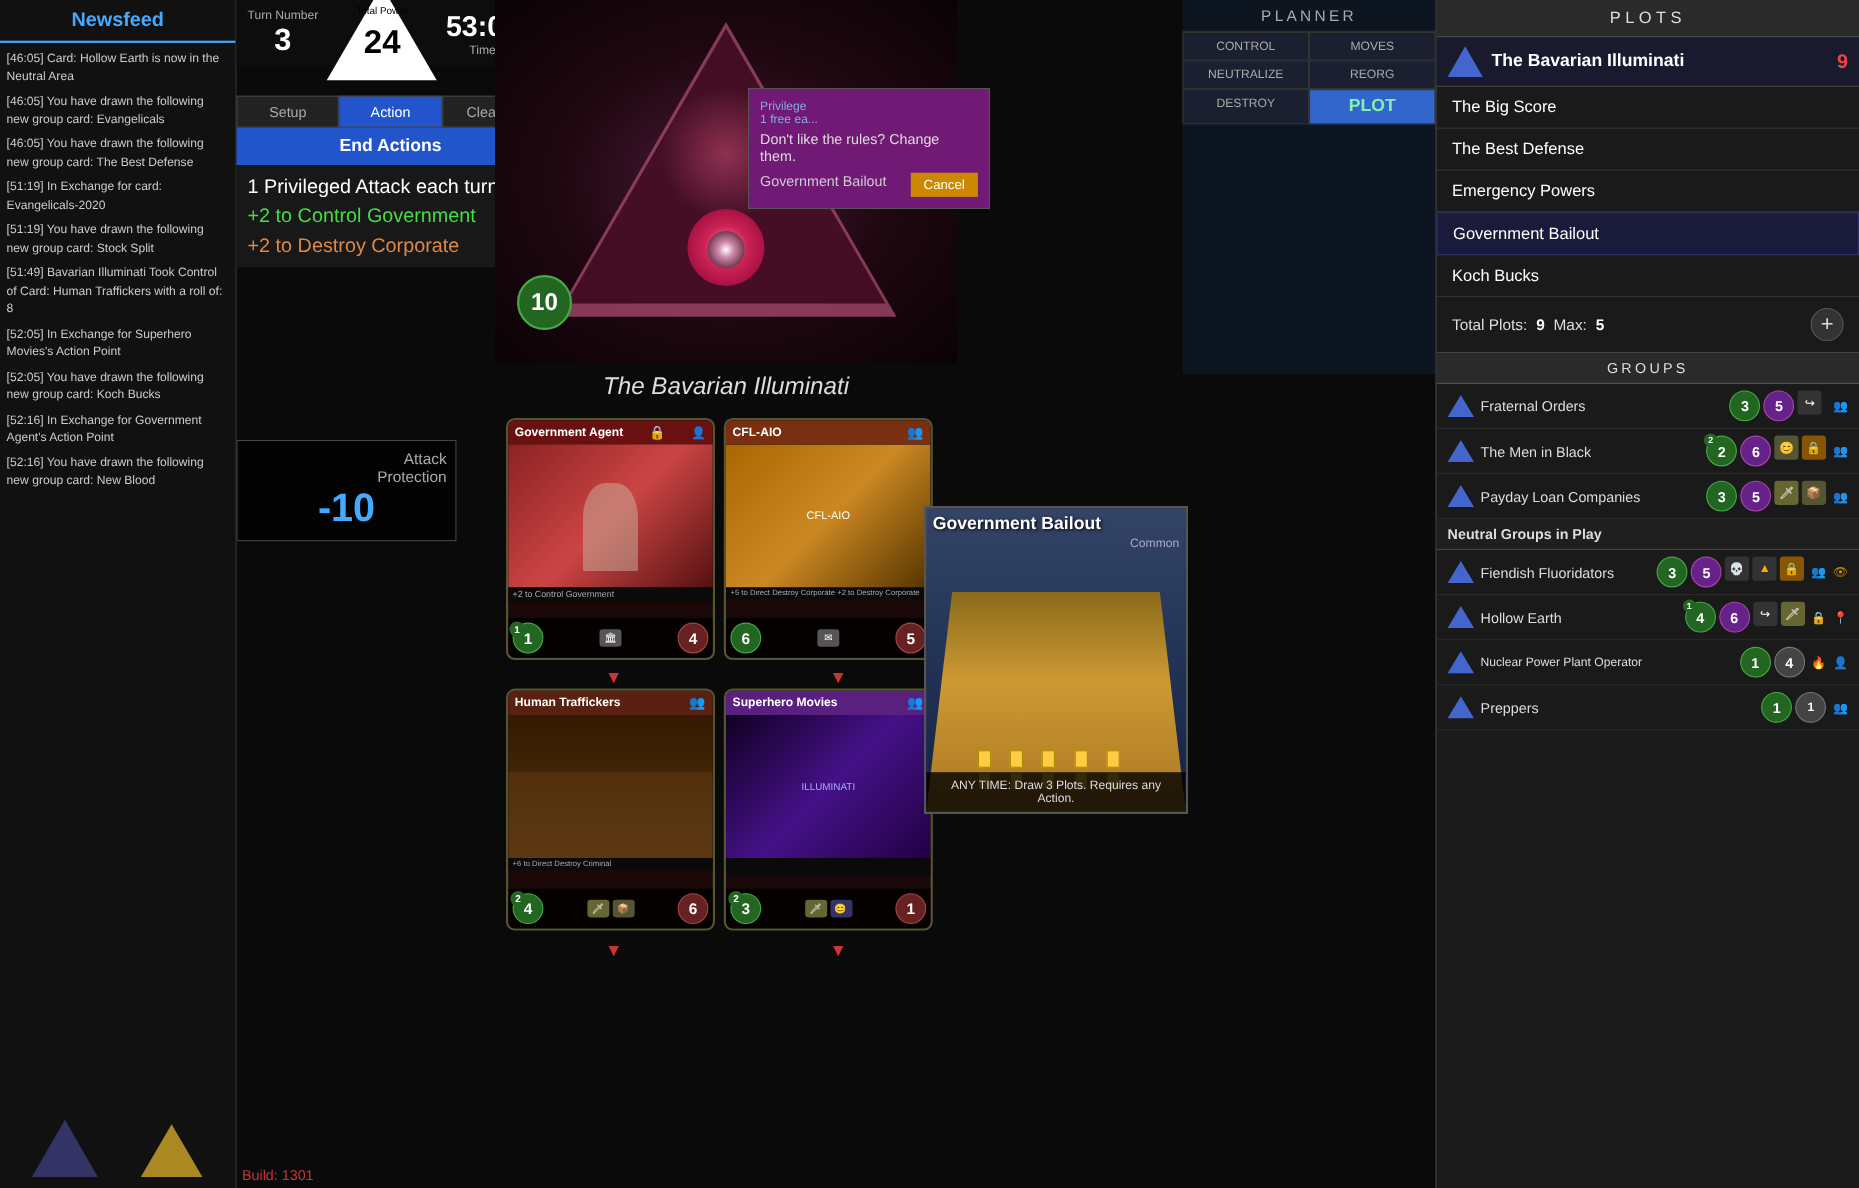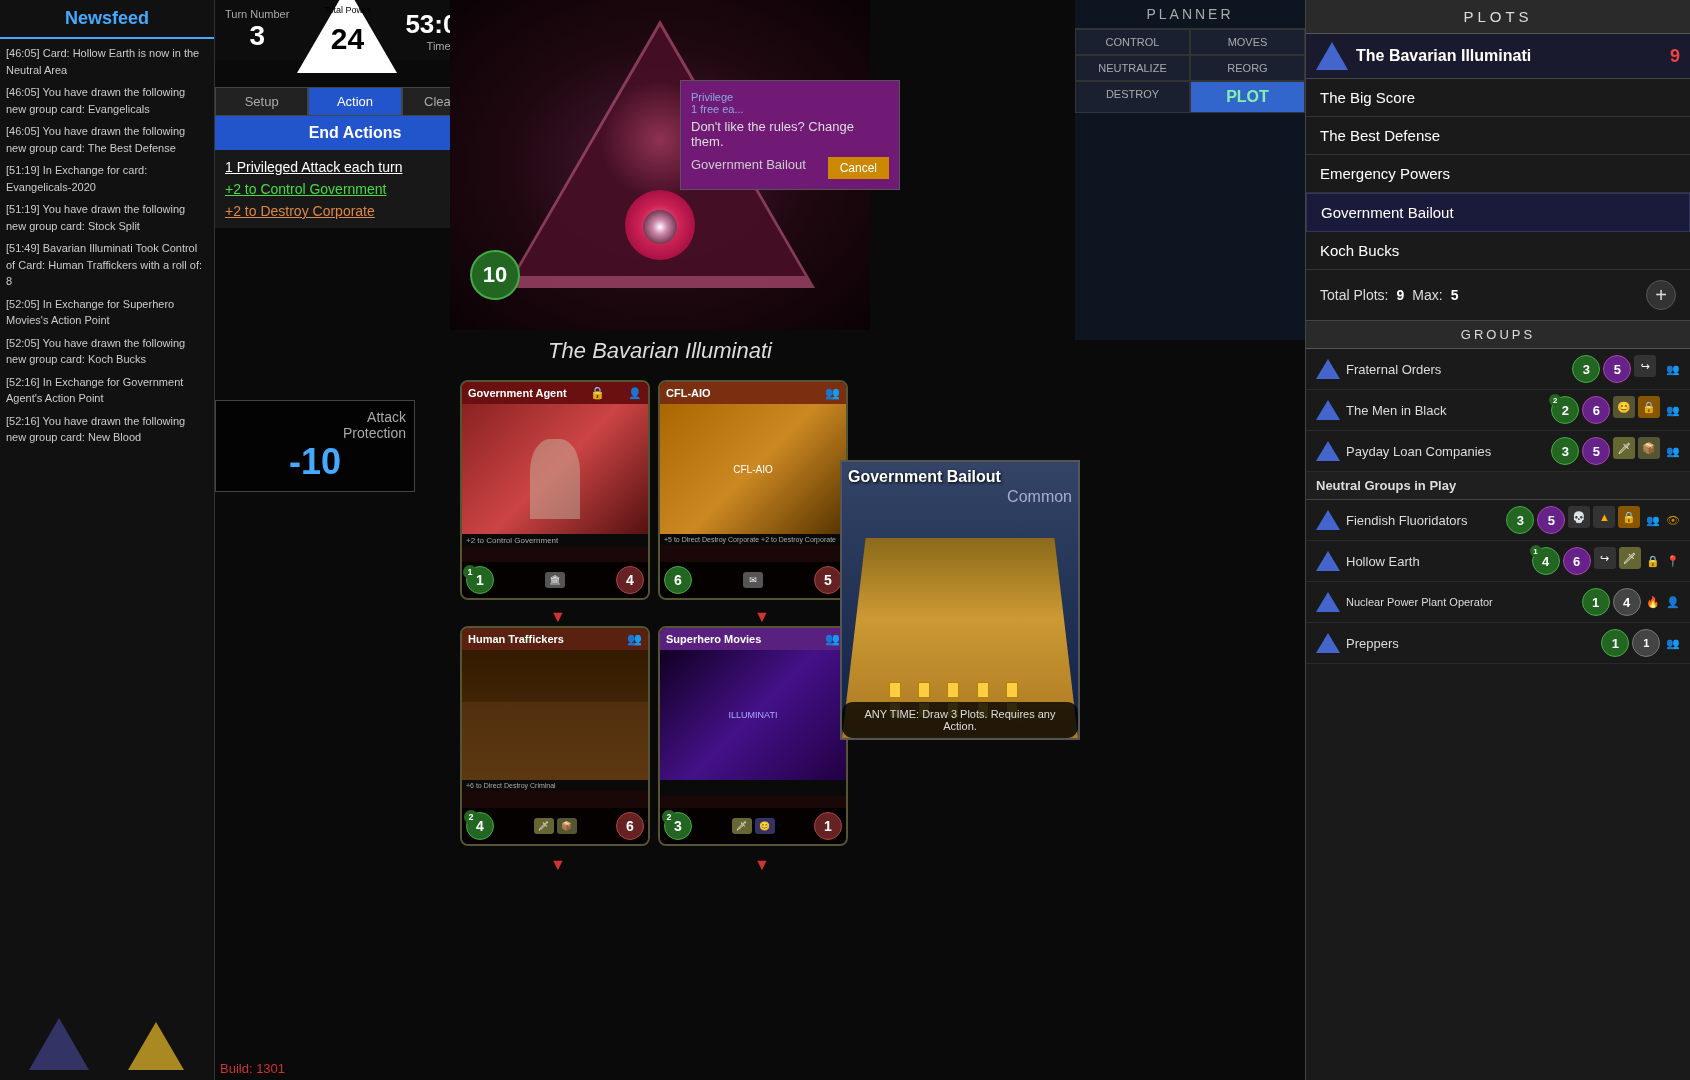--- a/index.html
+++ b/index.html
@@ -224,23 +224,22 @@
       text-align: center;
       cursor: pointer;
       border: none;
       width: 100%;
     }
     .action-list {
       padding: 6px 10px;
       background: #181818;
     }
     .action-item {
-      font-size: 14px;
+      font-size: 18px;
       padding: 3px 0;
-      text-decoration: underline;
     }
     .action-item.green { color: #4d4; }
     .action-item.orange { color: #d84; }
     .illuminati-image {
       width: 420px;
       height: 320px;
       background: radial-gradient(ellipse at center, #4a1a3a 0%, #200810 50%, #0a0205 100%);
       display: flex;
       align-items: center;
       justify-content: center;
@@ -507,21 +506,21 @@
       left: 6px;
       font-size: 16px;
       font-weight: bold;
       color: #fff;
       text-shadow: 1px 1px 3px #000;
     }
     .gov-bailout-subtitle {
       position: absolute;
       top: 26px;
       right: 6px;
-      font-size: 16px;
+      font-size: 11px;
       color: #aac;
     }
     .building-shape {
       position: absolute;
       bottom: 0; left: 0; right: 0;
       height: 200px;
       background: linear-gradient(180deg, #8a6a1a 0%, #cc9933 40%, #aa7722 100%);
       clip-path: polygon(10% 0%, 90% 0%, 100% 100%, 0% 100%);
     }
     .building-windows {
@@ -533,21 +532,20 @@
     }
     .window { width: 12px; height: 16px; background: #ffcc44; border: 1px solid #aa8800; }
     .gov-bailout-desc {
       position: absolute;
       bottom: 0; left: 0; right: 0;
       background: rgba(0,0,0,0.8);
       padding: 6px;
       font-size: 11px;
       color: #ddd;
       text-align: center;
-      border-radius: 11px;
     }
 
     
     .plots-panel {
       position: absolute;
       top: 0;
       right: 0;
       width: 385px;
       height: 1080px;
       background: #1a1a1a;

